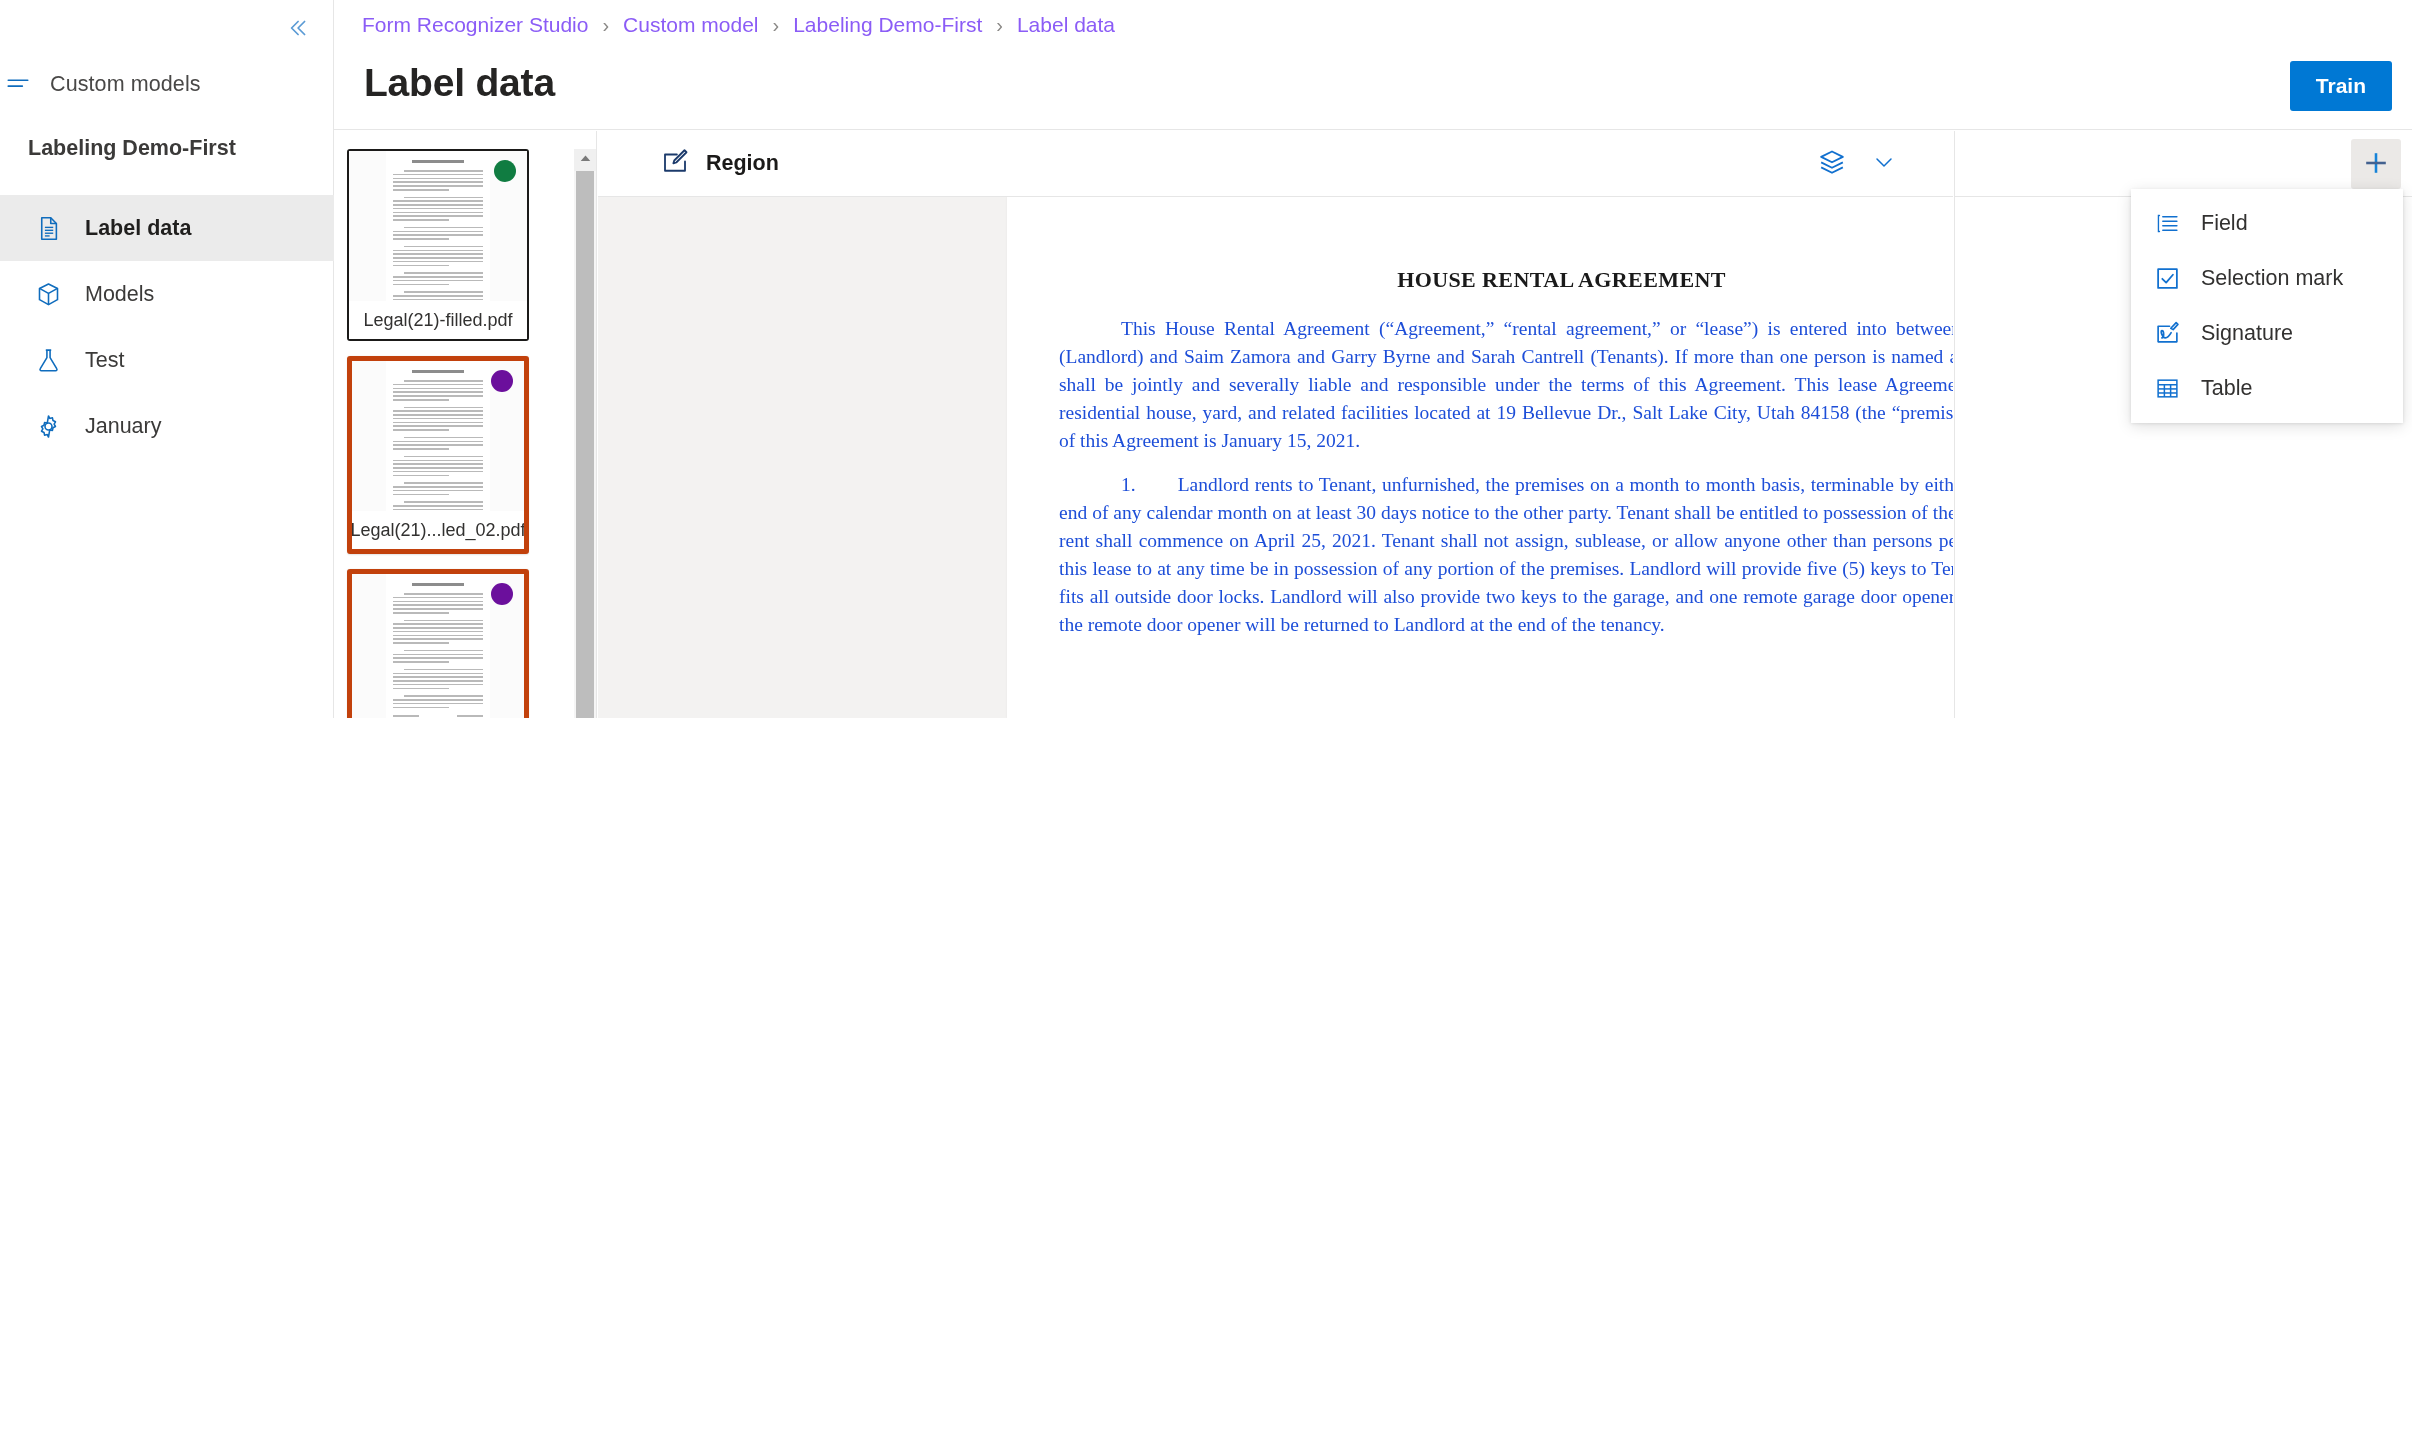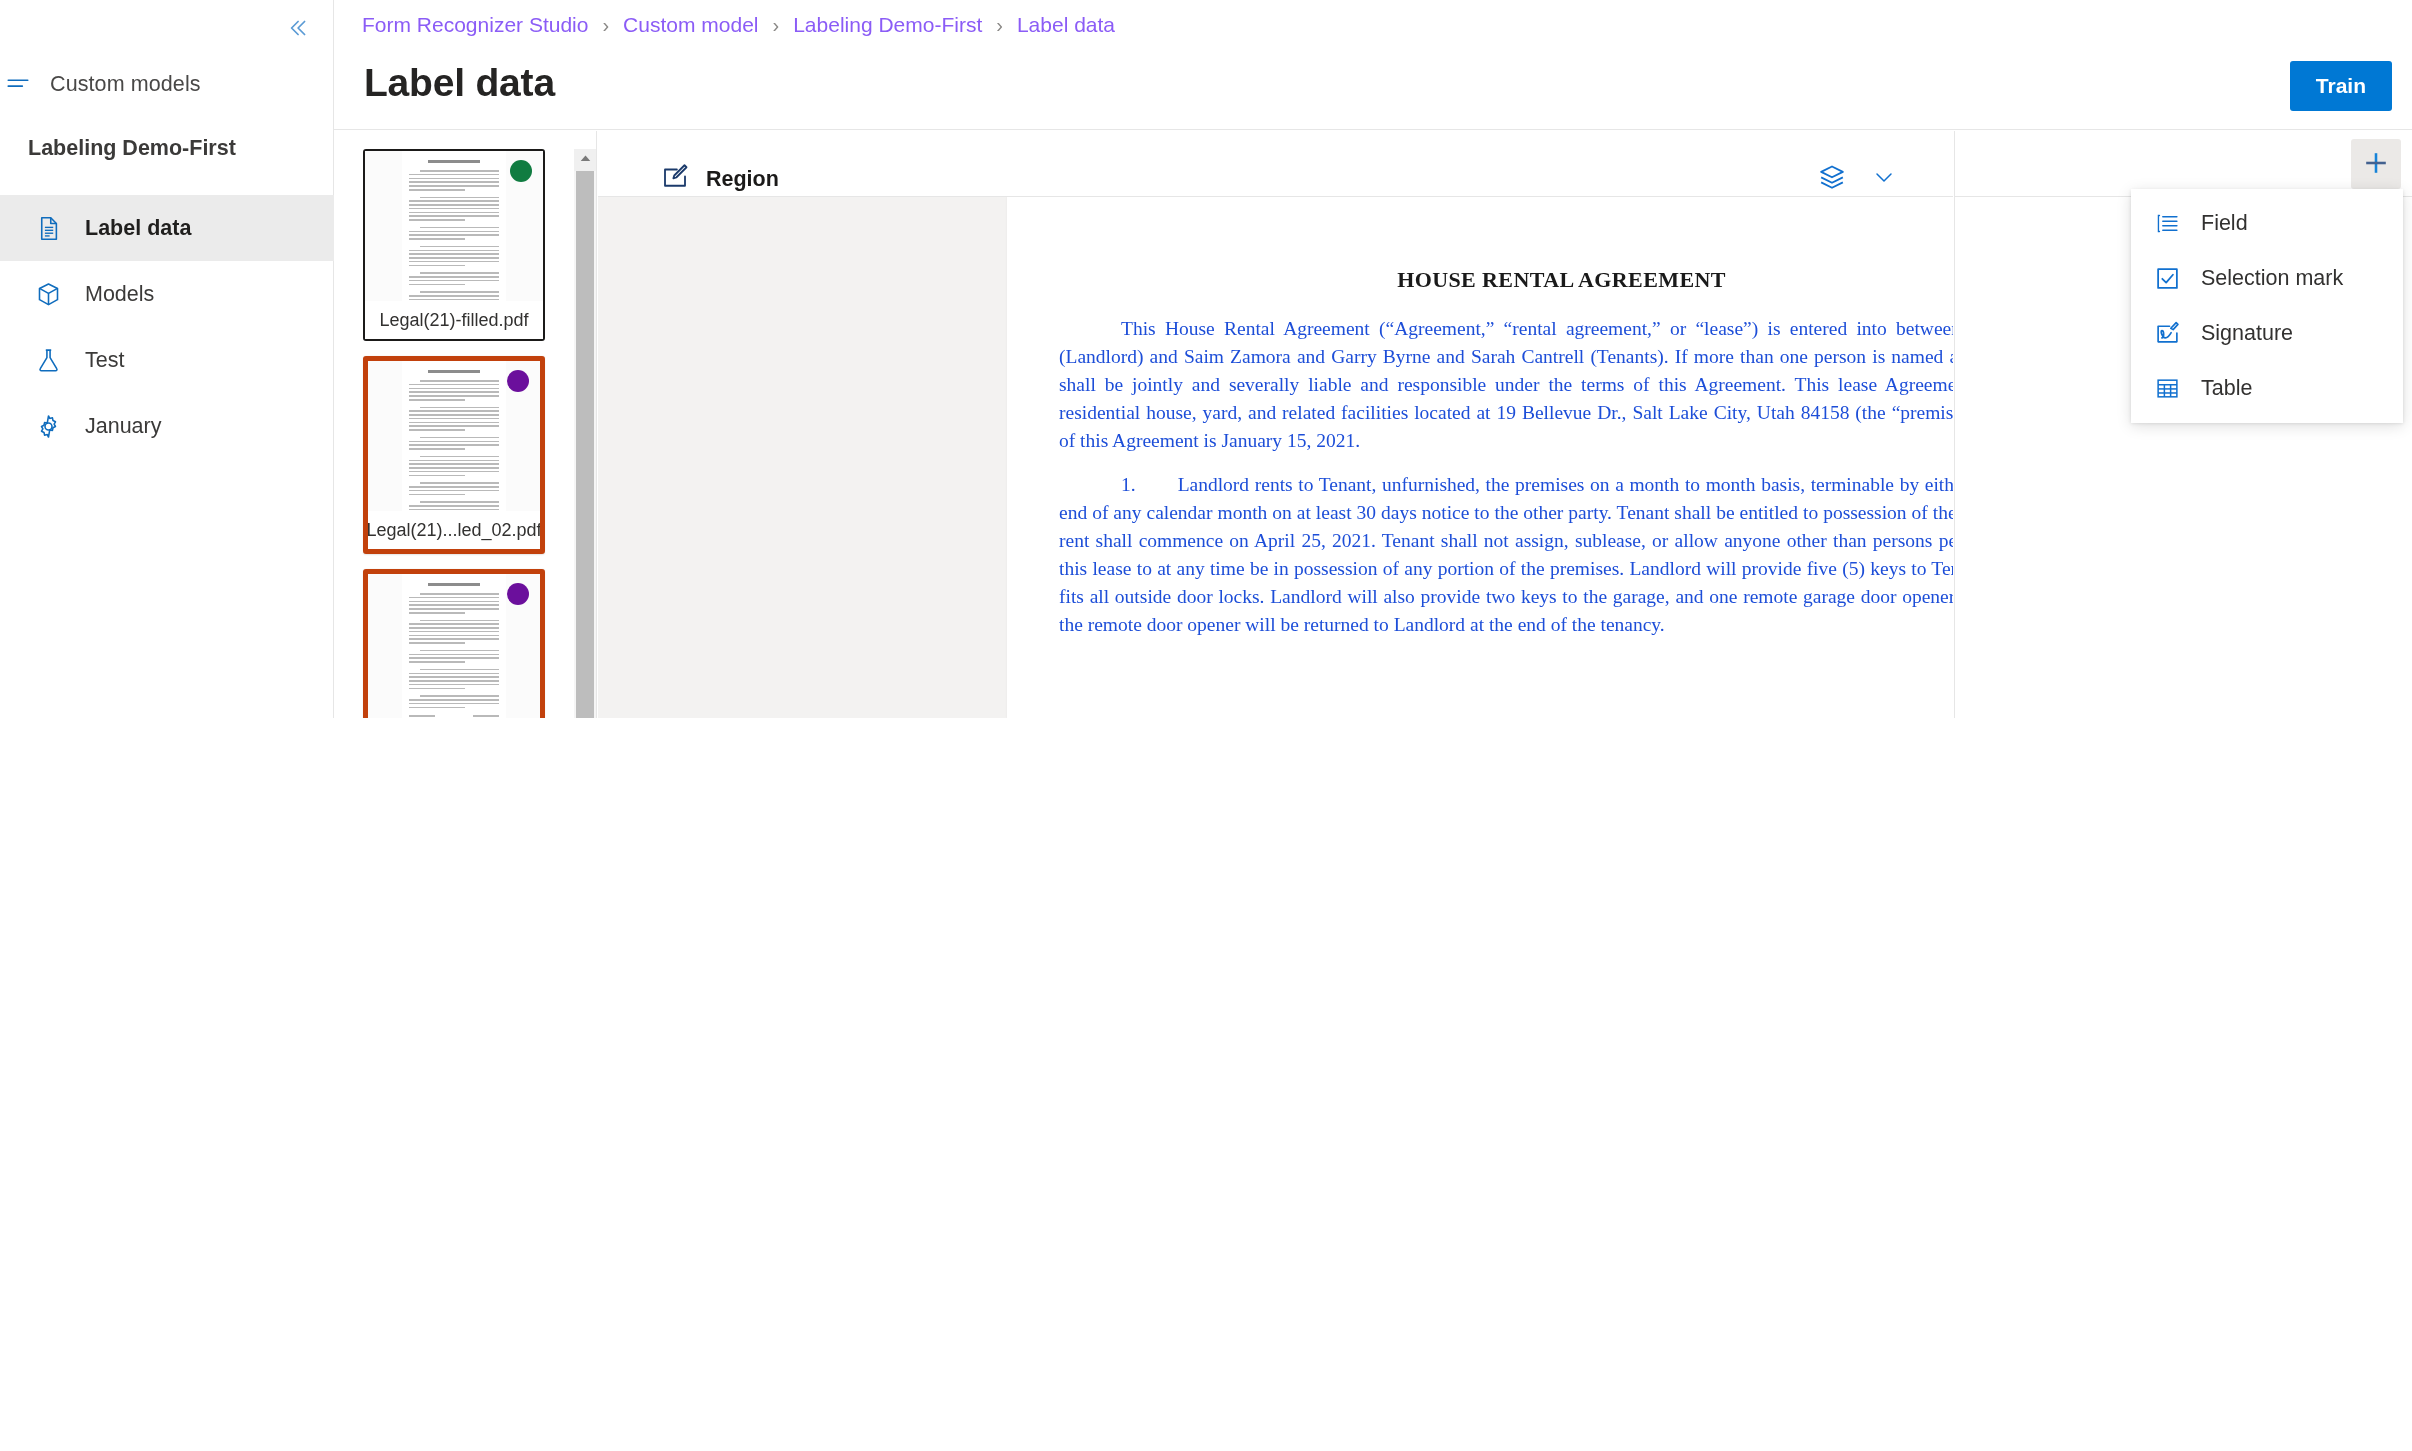--- a/index.html
+++ b/index.html
@@ -147,21 +147,20 @@
     width: 263px;
     height: 587px;
     background: #ffffff;
     border-right: 1px solid #e6e6e6;
     overflow: hidden;
   }
   .thumbs {
     position: absolute;
     left: 13px; top: 18px;
     width: 210px;
-    margin-left: 16px;
   }
   .thumb-card {
     position: relative;
     width: 182px;
     margin-bottom: 15px;
     background: #ffffff;
     border: 5px solid #c2410c;
     border-radius: 3px;
     cursor: pointer;
     box-shadow: 0 0.5px 1.5px rgba(0,0,0,0.10);
@@ -252,21 +251,21 @@
     height: 587px;
     background: #ffffff;
   }
   .viewer-toolbar {
     position: absolute;
     left: 0; top: 0;
     width: 1355px; height: 66px;
     background: #ffffff;
     border-bottom: 1px solid #e6e6e6;
     display: flex;
-    align-items: flex-end;
+    align-items: center;
   }
   .tool-region {
     display: flex;
     align-items: center;
     margin-left: 62px;
     cursor: pointer;
   }
   .tool-region-label {
     margin-left: 16px;
     font-size: 21.5px;

